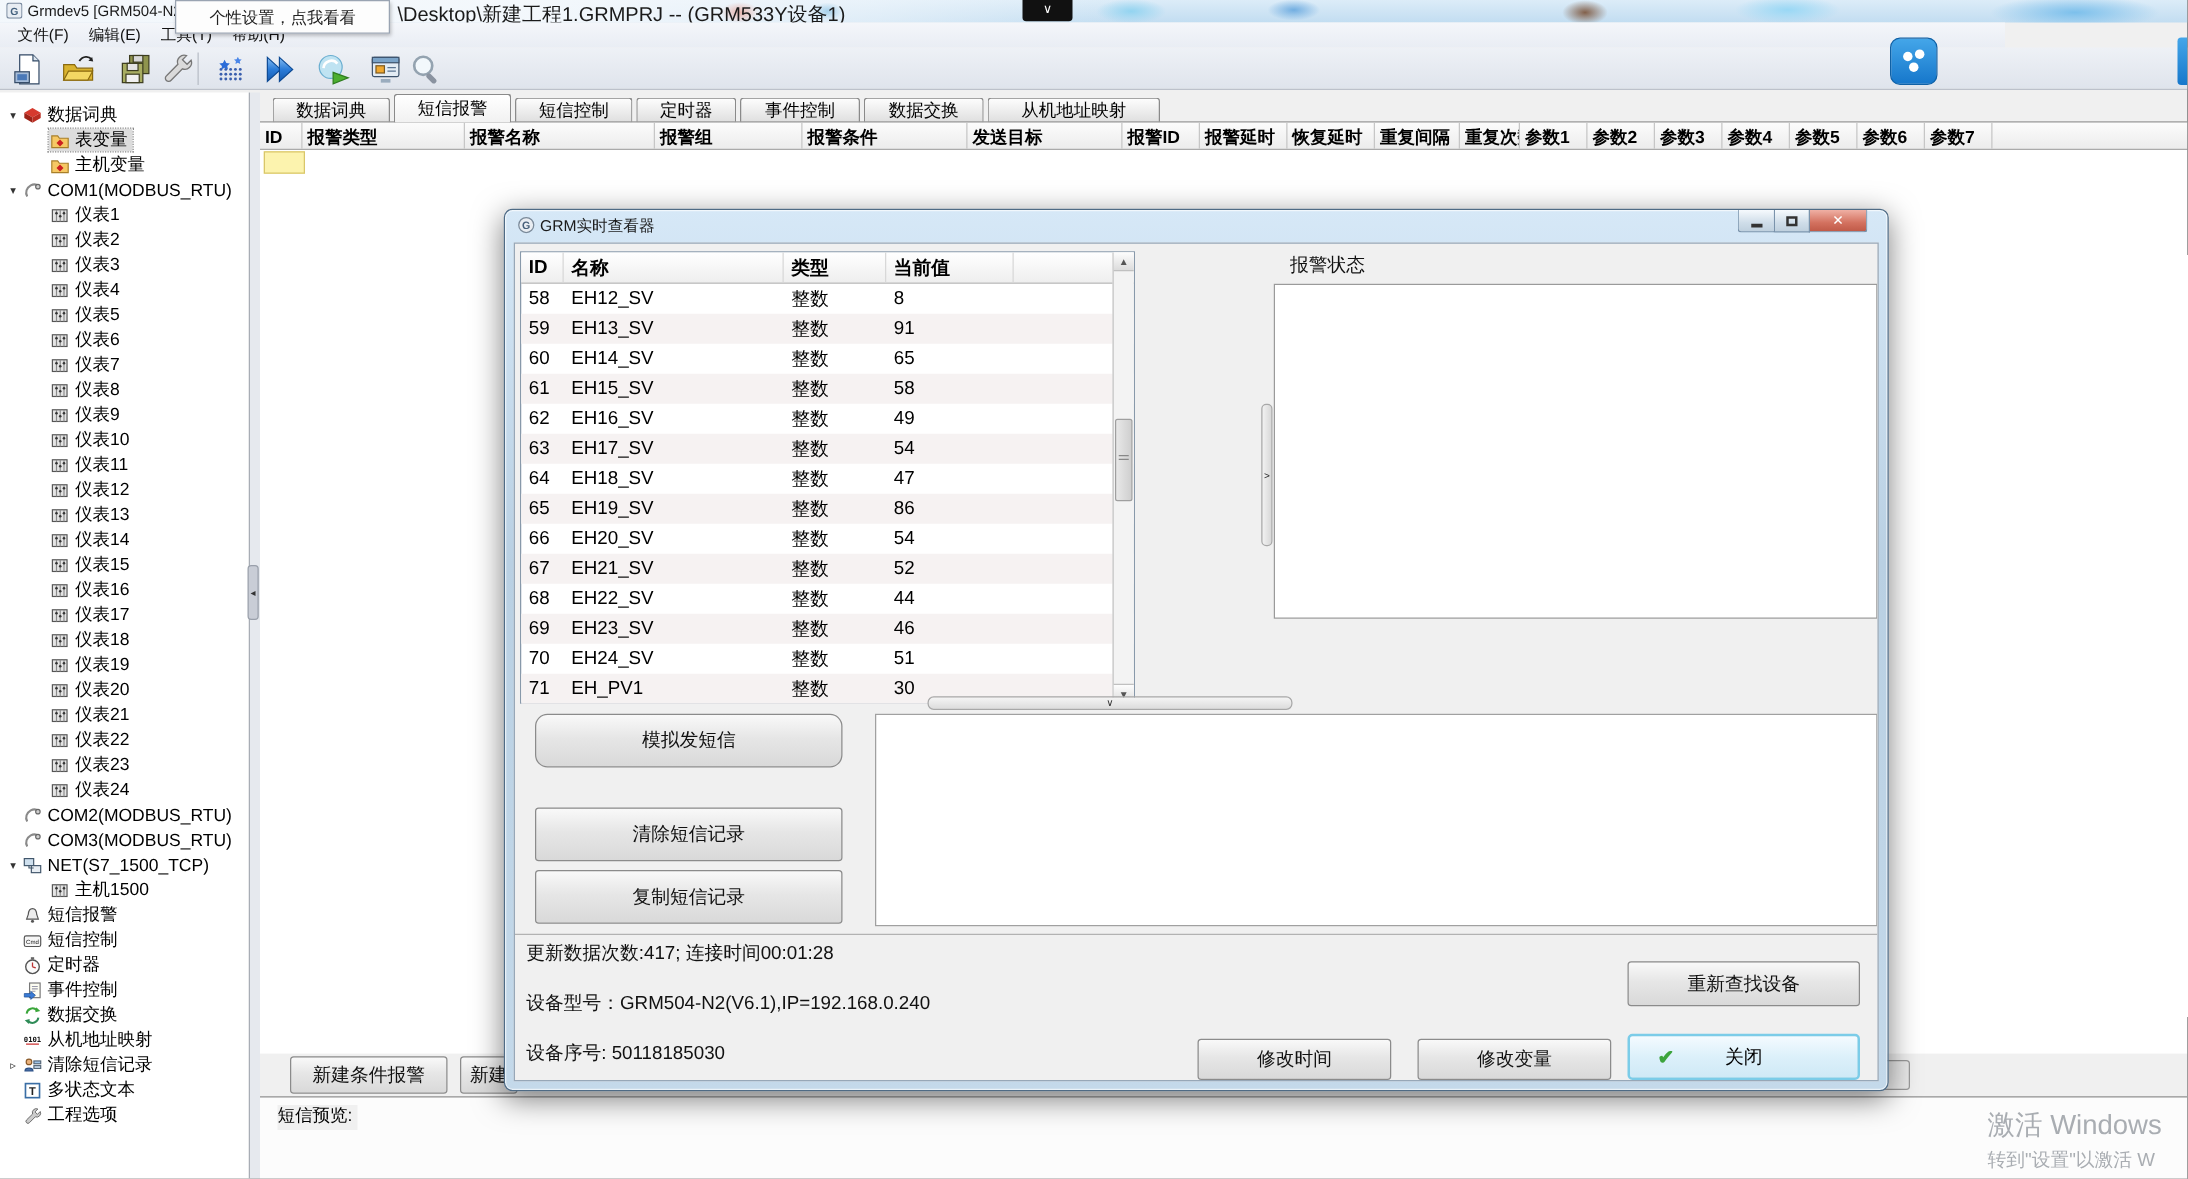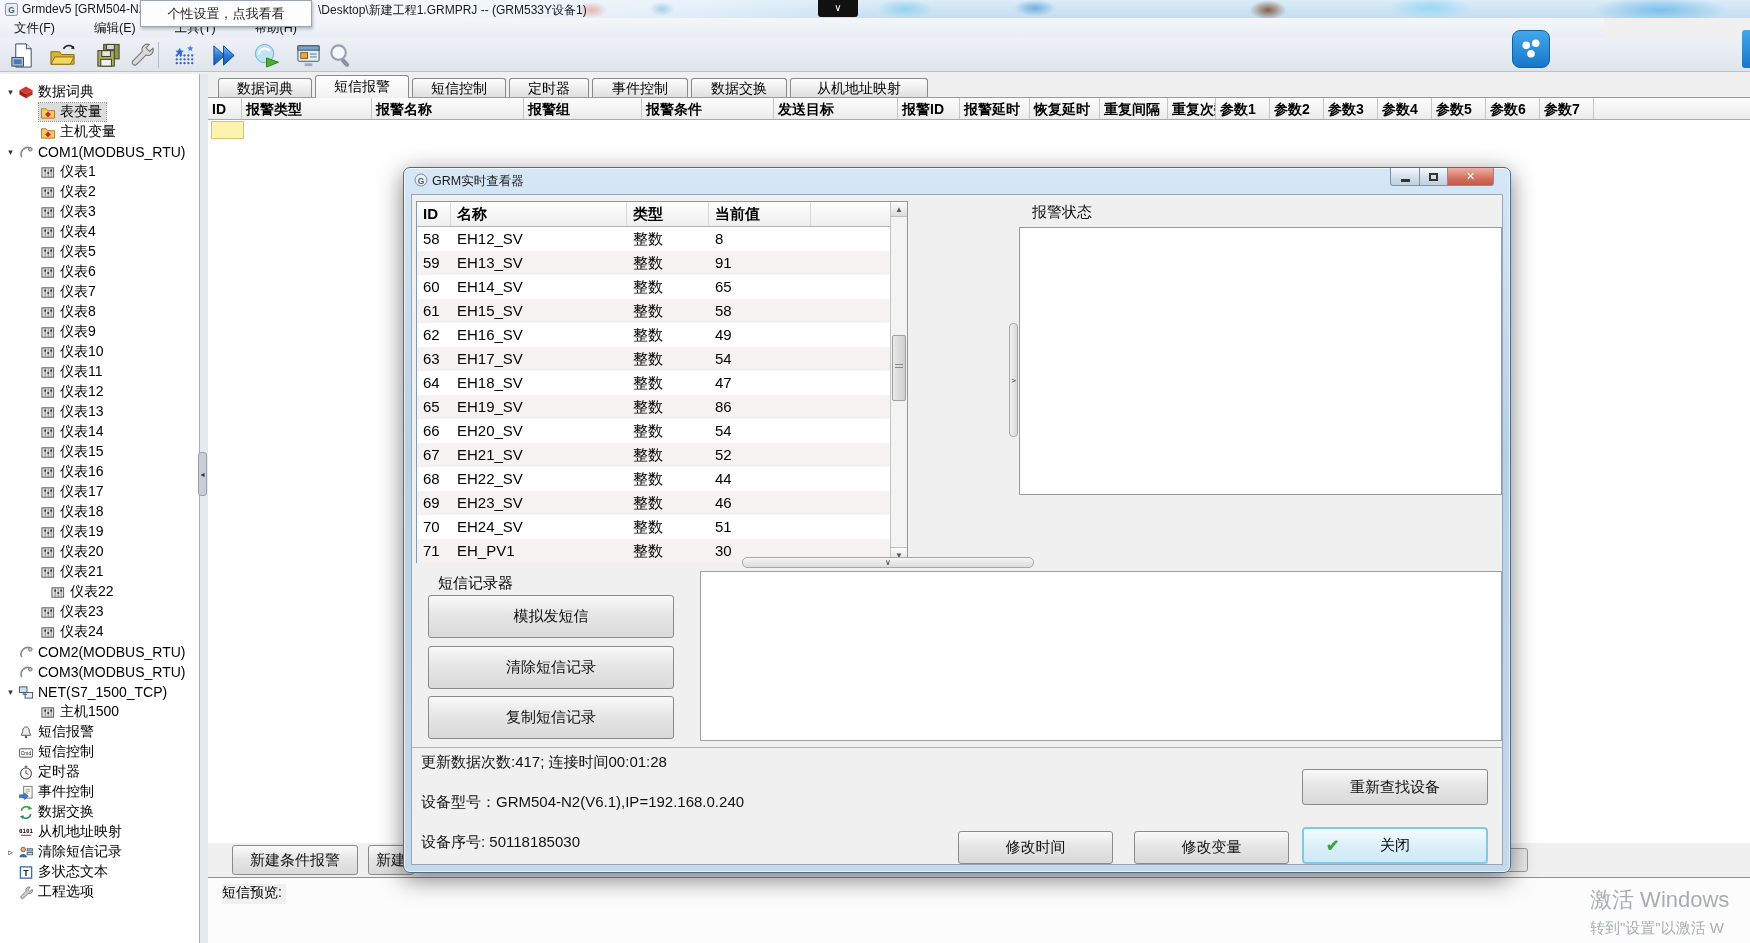--- a/index.html
+++ b/index.html
@@ -13,31 +13,31 @@
       radial-gradient(22px 12px at 592px 10px, rgba(230,170,160,.85), transparent 70%),
       radial-gradient(18px 10px at 662px 9px, rgba(150,200,230,.8), transparent 70%),
       radial-gradient(40px 14px at 905px 9px, rgba(140,210,240,.9), transparent 70%),
       radial-gradient(30px 12px at 1035px 8px, rgba(90,160,220,.8), transparent 70%),
       radial-gradient(26px 14px at 1268px 10px, rgba(122,82,56,.9), transparent 70%),
       radial-gradient(60px 16px at 1430px 8px, rgba(150,215,245,.95), transparent 70%),
       radial-gradient(90px 18px at 1660px 10px, rgba(120,190,235,.95), transparent 75%),
       linear-gradient(90deg, rgba(244,248,252,.97) 0 430px, rgba(244,248,252,.55) 700px, rgba(244,248,252,0) 900px),
       linear-gradient(180deg,#dcecf8,#c2ddf1);}
   .title-left{position:absolute;left:22px;top:2px;font-size:12px;color:#1a1a1a;white-space:nowrap;}
-  .title-right{position:absolute;left:318px;top:2px;font-size:12px;color:#1a1a1a;white-space:nowrap;}
+  .title-right{position:absolute;left:318px;top:2px;font-size:16px;color:#1a1a1a;white-space:nowrap;}
   .app-icon{position:absolute;left:5px;top:2px;width:13px;height:13px;}
   .chevron-overlay{position:absolute;left:818px;top:0;width:40px;height:17px;background:#111;
     color:#fff;font-size:10px;text-align:center;line-height:16px;border-radius:0 0 3px 3px;}
   .tooltip{position:absolute;left:140px;top:0;width:172px;height:27px;background:#fdfdfd;
     border:1px solid #9aa4b2;box-shadow:1px 2px 3px rgba(0,0,0,.25);z-index:60;
     font-size:13px;display:flex;align-items:center;justify-content:center;color:#222;}
 
   
   .menubar{position:absolute;left:0;top:18px;width:1604px;height:20px;
-    background:linear-gradient(#f4f6fa,#e9edf4);display:flex;align-items:center;padding-left:6px;gap:23px;}
+    background:linear-gradient(#f4f6fa,#e9edf4);display:flex;align-items:center;padding-left:6px;}
   .menu-item{font-size:12.5px;color:#111;padding:2px 8px;}
   .toolbar{position:absolute;left:0;top:38px;width:1750px;height:34px;
     background:linear-gradient(#eef1f6,#dfe4ec);border-bottom:1px solid #bcc1ca;}
   .tb-btn{position:absolute;top:3px;width:32px;height:29px;display:flex;align-items:center;justify-content:center;}
   .tb-btn svg{width:27px;height:27px;}
   .tb-sep{position:absolute;left:158px;top:4px;width:1px;height:26px;background:#b8bdc6;}
   .capture-icon{position:absolute;left:1512px;top:30px;width:38px;height:38px;border-radius:8px;
     background:linear-gradient(#44a6e9,#1677cb);border:1px solid #0f61a6;z-index:20;}
   .capture-sliver{position:absolute;left:1742px;top:30px;width:8px;height:38px;border-radius:3px 0 0 3px;
     background:linear-gradient(#44a6e9,#1677cb);z-index:20;}
@@ -625,21 +625,21 @@
               <rect x="1.5" y="3" width="12.5" height="10" fill="#e4e4e4" stroke="#555"></rect>
               <path d="M5 3 v10 M8.2 3 v10 M11.4 3 v10" stroke="#8a8a8a"></path>
               <circle cx="5" cy="6" r="1.1" fill="#333"></circle>
               <circle cx="8.2" cy="8.5" r="1.1" fill="#333"></circle>
               <circle cx="11.4" cy="6" r="1.1" fill="#333"></circle>
             </svg>
           </span>
     <span>仪表21</span>
         </span>
       </div>
-      <div class="tree-row" style="padding-left:36px">
+      <div class="tree-row" style="padding-left:26px">
     <span class="expander"></span>
     <span class="row-content">
           <span class="tree-icon">
             <svg viewBox="0 0 16 16">
               <rect x="1.5" y="3" width="12.5" height="10" fill="#e4e4e4" stroke="#555"></rect>
               <path d="M5 3 v10 M8.2 3 v10 M11.4 3 v10" stroke="#8a8a8a"></path>
               <circle cx="5" cy="6" r="1.1" fill="#333"></circle>
               <circle cx="8.2" cy="8.5" r="1.1" fill="#333"></circle>
               <circle cx="11.4" cy="6" r="1.1" fill="#333"></circle>
             </svg>
@@ -1033,21 +1033,21 @@
       </div>
 
       <div class="v-splitter">&gt;</div>
 
       <div class="alarm-status-label">报警状态</div>
       <div class="alarm-status-box"></div>
 
       <div class="collapse-bar">∨</div>
 
       <div class="sms-label">短信记录器</div>
-      <button class="btn sms-btn" style="top:400px;">模拟发短信</button>
+      <button class="btn sms-btn" style="top:376px;border-radius:10px;">模拟发短信</button>
       <button class="btn sms-btn" style="top:451px;">清除短信记录</button>
       <button class="btn sms-btn" style="top:501px;">复制短信记录</button>
       <div class="sms-log"></div>
 
       <div class="status-sep"></div>
       <div class="status-line" style="top:558px;">更新数据次数:417; 连接时间00:01:28</div>
       <div class="status-line" style="top:598px;">设备型号：GRM504-N2(V6.1),IP=192.168.0.240</div>
       <div class="status-line" style="top:638px;">设备序号: 50118185030</div>
 
       <button class="btn btn-refind">重新查找设备</button>

